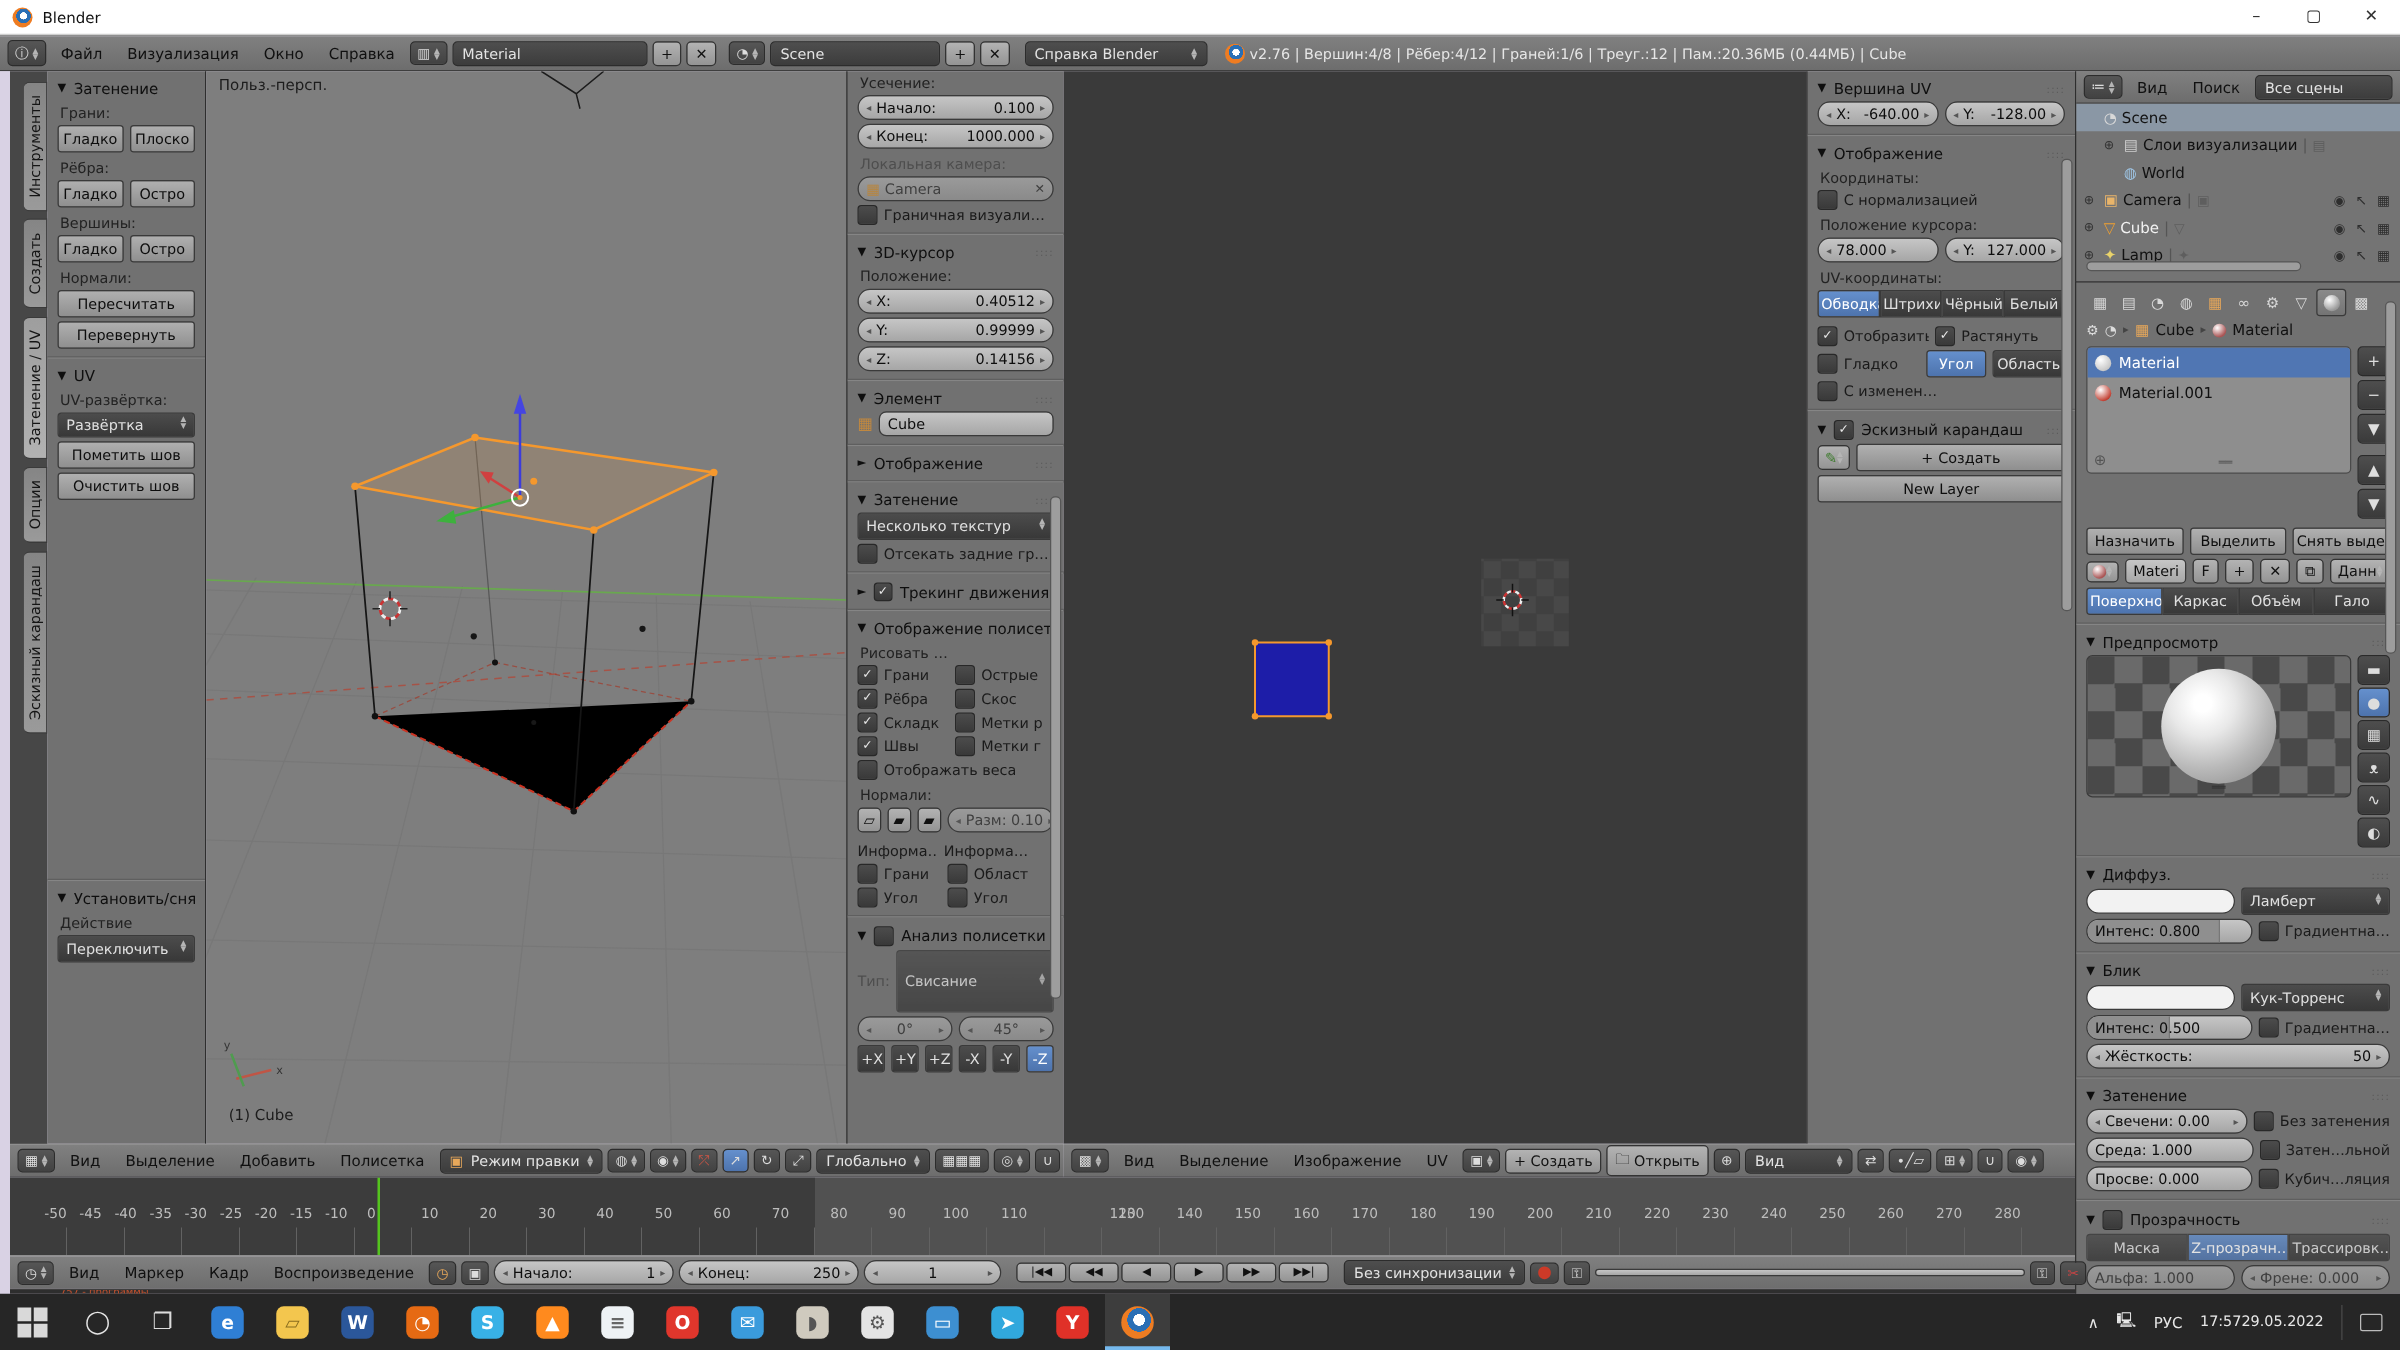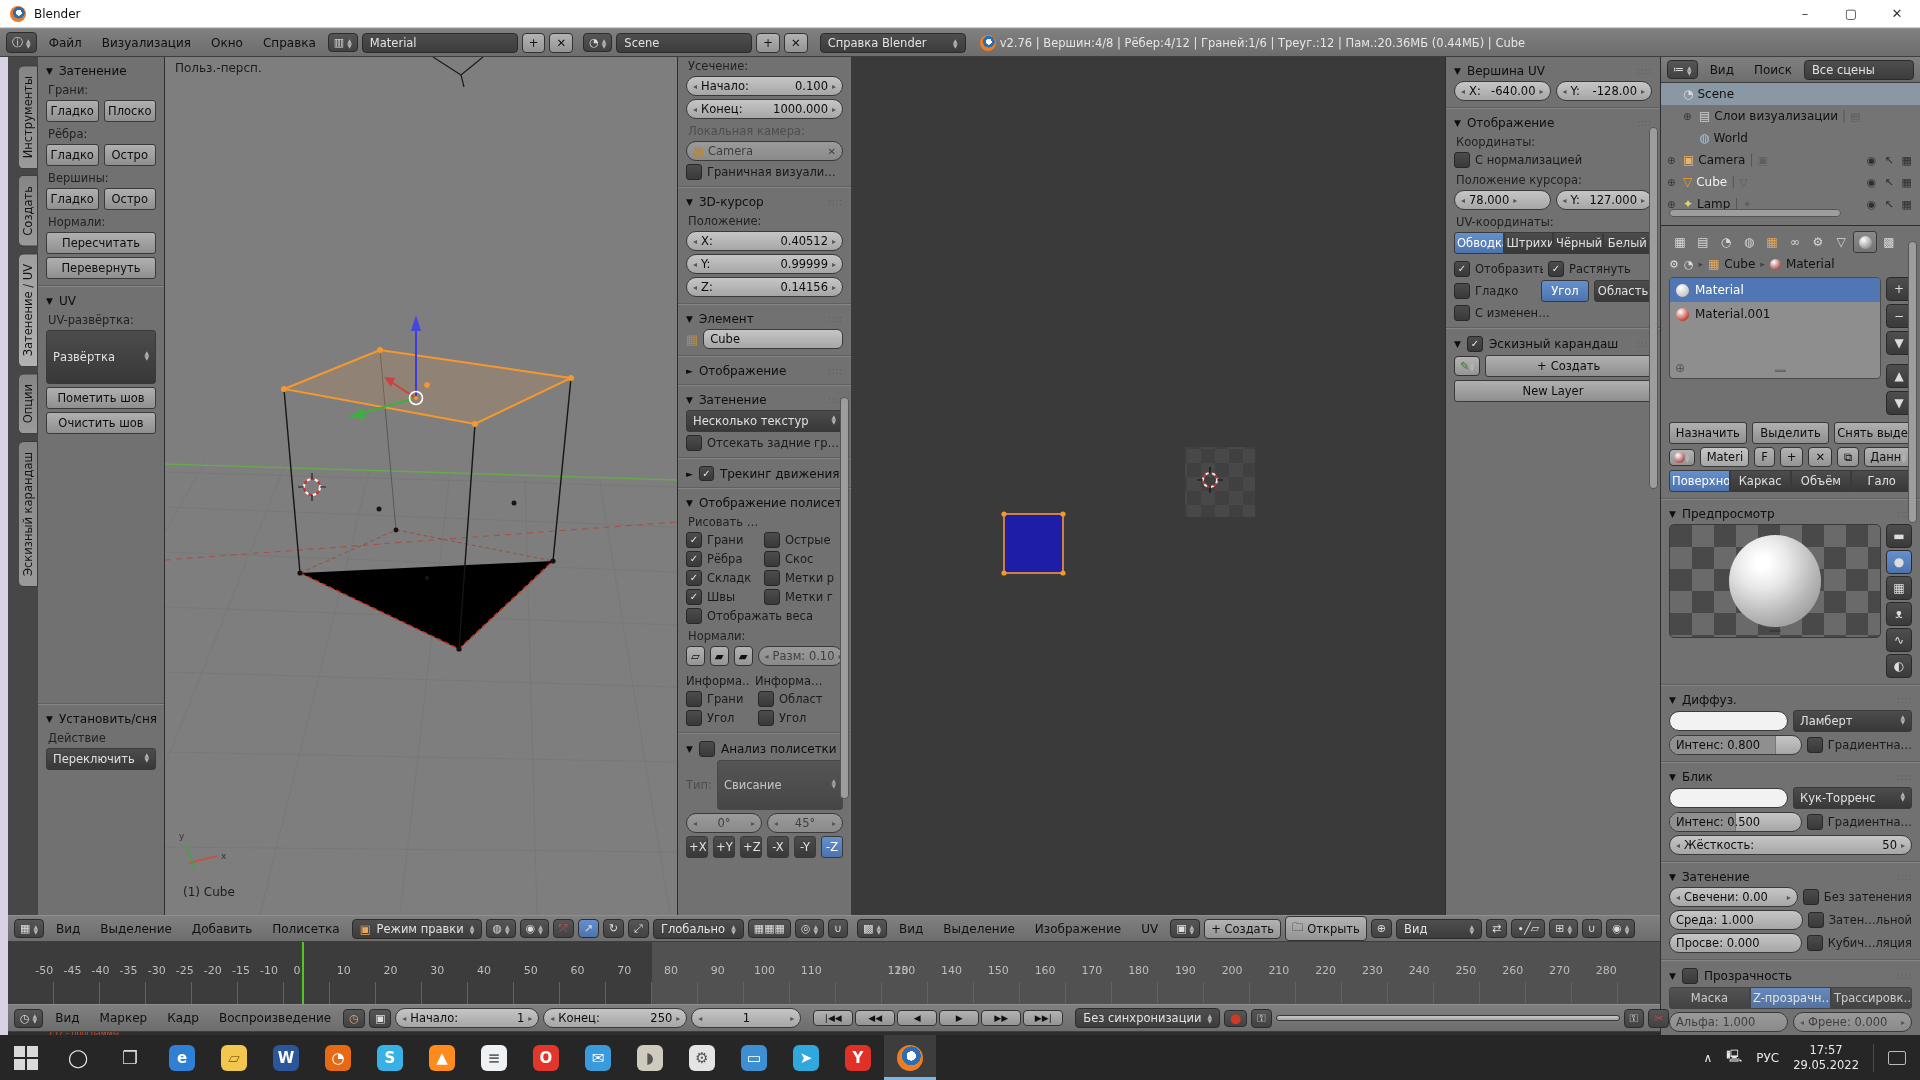--- a/index.html
+++ b/index.html
@@ -168,21 +168,21 @@
   <div class="row">
       <span class="btn">Перевернуть</span>
     </div>
   <div class="sep"></div>
   <div class="ptitle">
       <span style="font-size:9px">▼</span>
       <span>UV</span>
     </div>
   <div class="lbl">UV-развёртка:</div>
   <div class="row">
-      <span class="btn dk" style="display:flex;justify-content:space-between;padding:19px 6px">
+      <span class="btn dk" style="display:flex;justify-content:space-between;padding:2px 6px">
         <span>Развёртка</span>
         <span class="ud">
           <span>▲</span>
           <span>▼</span>
         </span>
       </span>
     </div>
   <div class="row">
       <span class="btn">Пометить шов</span>
     </div>
@@ -1169,20 +1169,20 @@
         <span class="g" style="background: rgb(224, 49, 40); color: rgb(255, 255, 255);">Y</span>
       </div>
       <div class="tb-icon active">
         <span class="g" style="background: radial-gradient(circle at 55% 42%, rgb(255, 255, 255) 0px, rgb(255, 255, 255) 22%, rgb(42, 111, 181) 23%, rgb(42, 111, 181) 45%, rgb(238, 124, 34) 46%); color: rgb(255, 255, 255); border-radius: 50%;"></span>
       </div>
     </div>
   <div class="tray">
     <span>∧</span>
     <span>🖳</span>
     <span>РУС</span>
-    <span style="display:flex;flex-direction:column;align-items:center;line-height:1.25;font-size:11.5px">
+    <span style="display:flex;flex-direction:row;align-items:flex-end;line-height:1.25;font-size:11.5px">
       <span>17:57</span>
       <span>29.05.2022</span>
     </span>
     <span style="width:1px;height:28px;background:#4a4a4a"></span>
     <span style="border:1px solid #bbb;border-radius:2px;width:16px;height:12px;display:inline-block"></span>
   </div>
 </div>
 
 </body></html>

